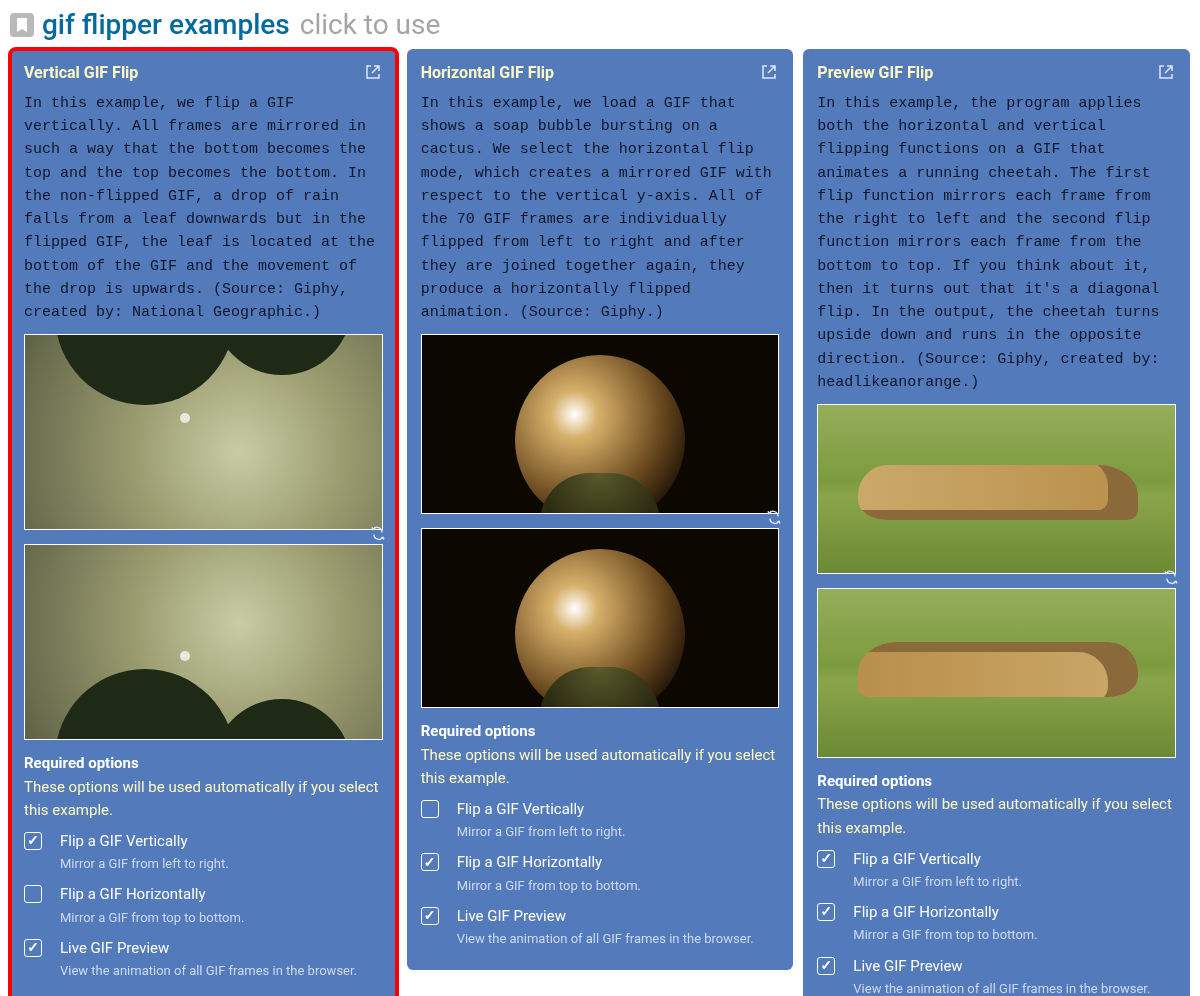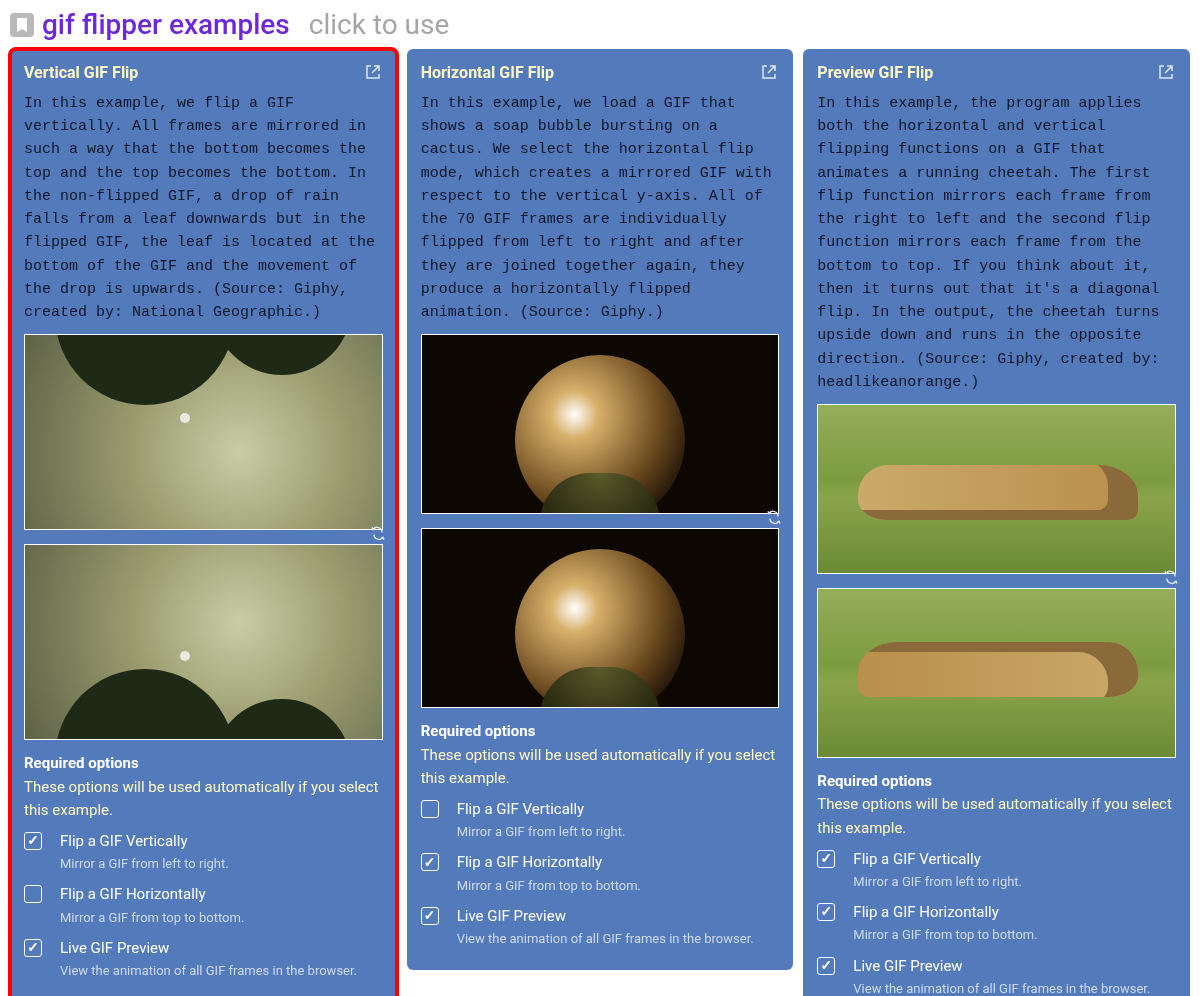--- a/index.html
+++ b/index.html
@@ -21,27 +21,27 @@
     background: #b9b9b9;
     border-radius: 4px;
     display: flex;
     align-items: center;
     justify-content: center;
     color: #fff;
   }
   .header-title {
     font-size: 28px;
     font-weight: 500;
-    color: #6d28d9;
+    color: #0369a1;
   }
   .header-sub {
     font-size: 28px;
     font-weight: 400;
     color: #a5a5a5;
-    margin-left: 15px;
+    margin-left: 6px;
   }
   .cards {
     display: flex;
     gap: 10px;
     align-items: flex-start;
   }
   .card {
     flex: 1 1 0;
     background: #537aba;
     border-radius: 6px;

